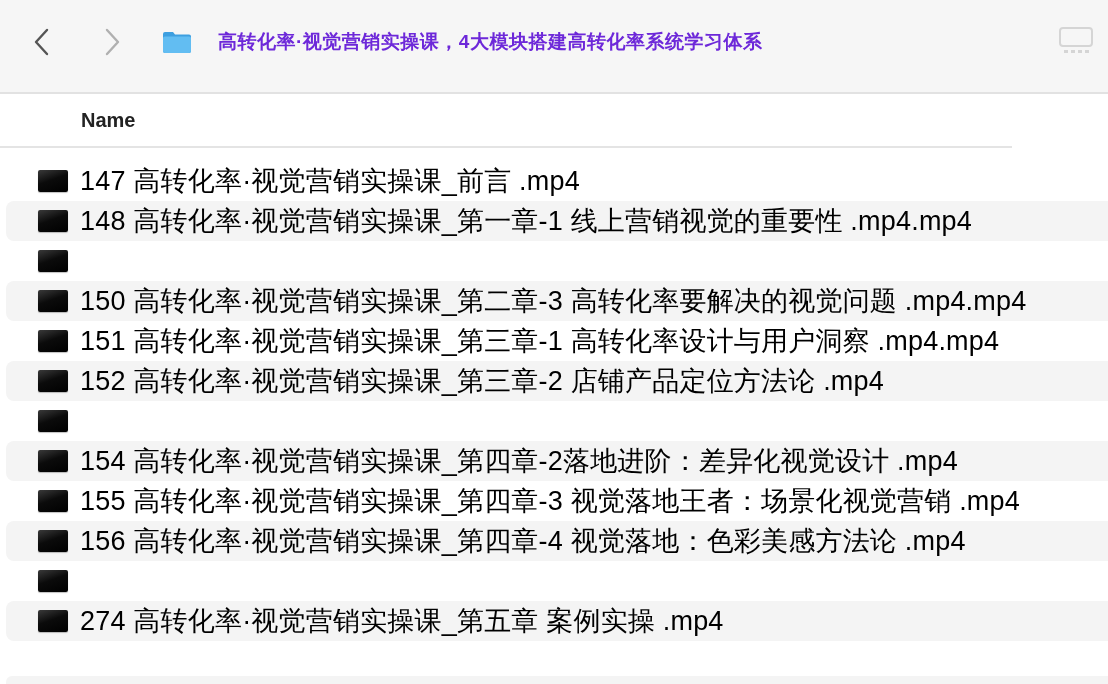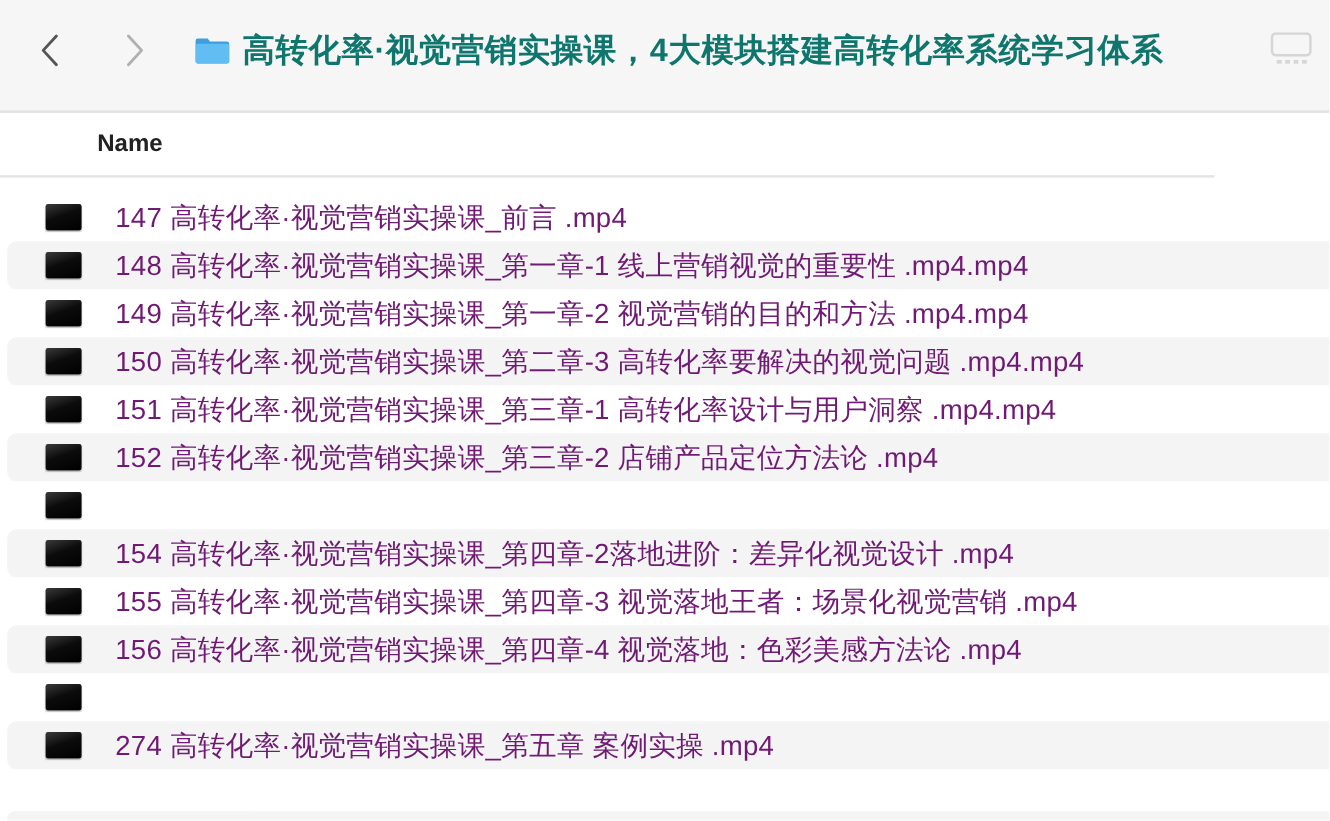--- a/index.html
+++ b/index.html
@@ -22,21 +22,21 @@
     }
     .nav-back { left: 26px; }
     .nav-forward { left: 98px; }
     .nav-btn svg { display: block; }
     .title-wrap {
       position: absolute; left: 162px; top: 22px; height: 40px;
       display: flex; align-items: center; white-space: nowrap;
     }
     .folder-icon { width: 30px; height: 24px; margin-right: 10px; display: block; }
     .window-title {
-      font-size: 27px; font-weight: bold; color: #0f766e; letter-spacing: 0.5px;
+      font-size: 19px; font-weight: bold; color: #6d28d9; letter-spacing: 0.5px; margin-left: 16px;
     }
     .view-icon {
       position: absolute; left: 1056px; top: 24px; width: 40px; height: 32px;
       opacity: 0.35;
     }
     .col-header {
       position: absolute; left: 0; top: 96px; width: 1012px; height: 52px;
       background: #ffffff;
       border-bottom: 2px solid #e4e4e4;
     }
@@ -55,21 +55,21 @@
     }
     .file-icon {
       position: relative; z-index: 1;
       margin-left: 38px; width: 30px; height: 22px;
       background: linear-gradient(160deg, #3a3a3a 0%, #0b0b0b 45%, #000 100%);
       border-radius: 2px;
       box-shadow: 0 1px 1px rgba(0,0,0,0.25);
     }
     .file-name {
       position: relative; z-index: 1;
-      margin-left: 28px; font-size: 23px; color: #701a75; white-space: nowrap;
+      margin-left: 12px; font-size: 27px; color: #000000; white-space: nowrap;
       letter-spacing: 0.2px;
     }
     .bottom-bar {
       position: absolute; left: 6px; right: 0; top: 676px; height: 8px;
       background: #f4f4f4; border-radius: 6px 0 0 0;
     }
   </style>
 </head>
 <body>
 
@@ -109,21 +109,20 @@
     <div class="row">
       <span class="file-icon"></span>
       <span class="file-name">147 高转化率·视觉营销实操课_前言  .mp4</span>
     </div>
     <div class="row alt">
       <span class="file-icon"></span>
       <span class="file-name">148 高转化率·视觉营销实操课_第一章-1 线上营销视觉的重要性  .mp4.mp4</span>
     </div>
     <div class="row">
       <span class="file-icon"></span>
-      <span class="file-name">149 高转化率·视觉营销实操课_第一章-2 视觉营销的目的和方法  .mp4.mp4</span>
     </div>
     <div class="row alt">
       <span class="file-icon"></span>
       <span class="file-name">150 高转化率·视觉营销实操课_第二章-3 高转化率要解决的视觉问题  .mp4.mp4</span>
     </div>
     <div class="row">
       <span class="file-icon"></span>
       <span class="file-name">151 高转化率·视觉营销实操课_第三章-1 高转化率设计与用户洞察  .mp4.mp4</span>
     </div>
     <div class="row alt">

